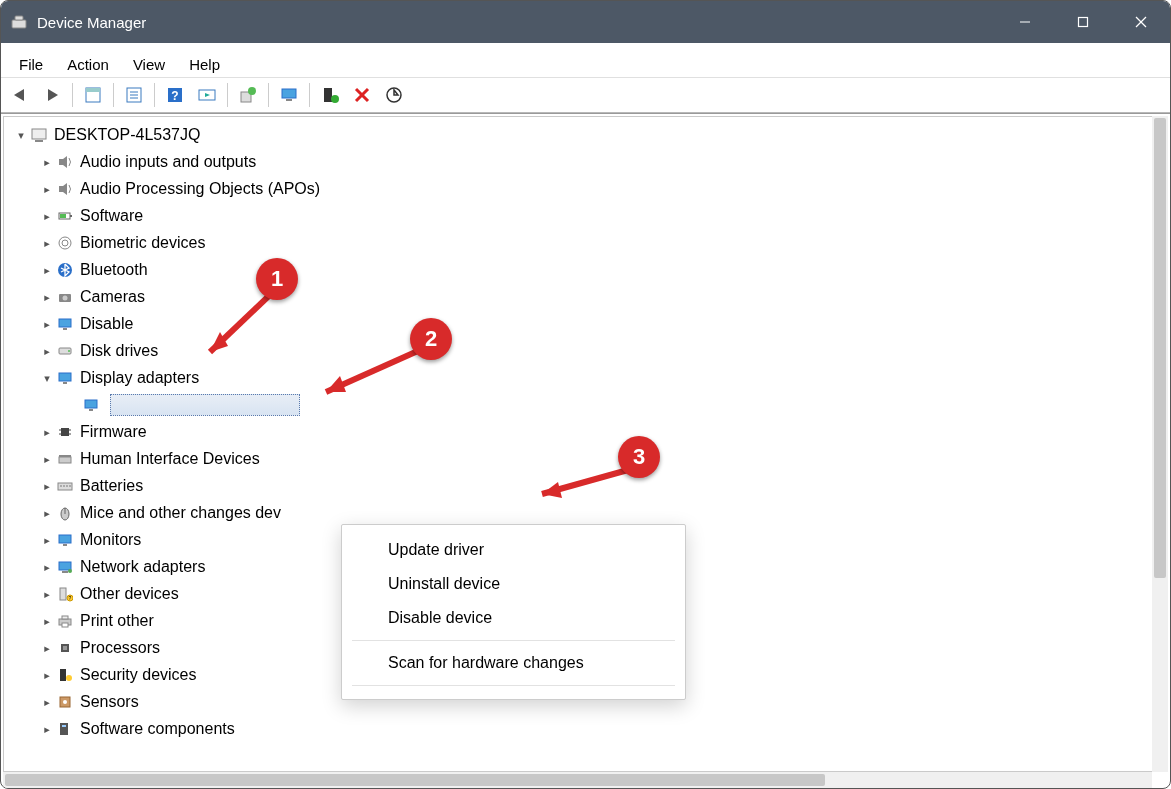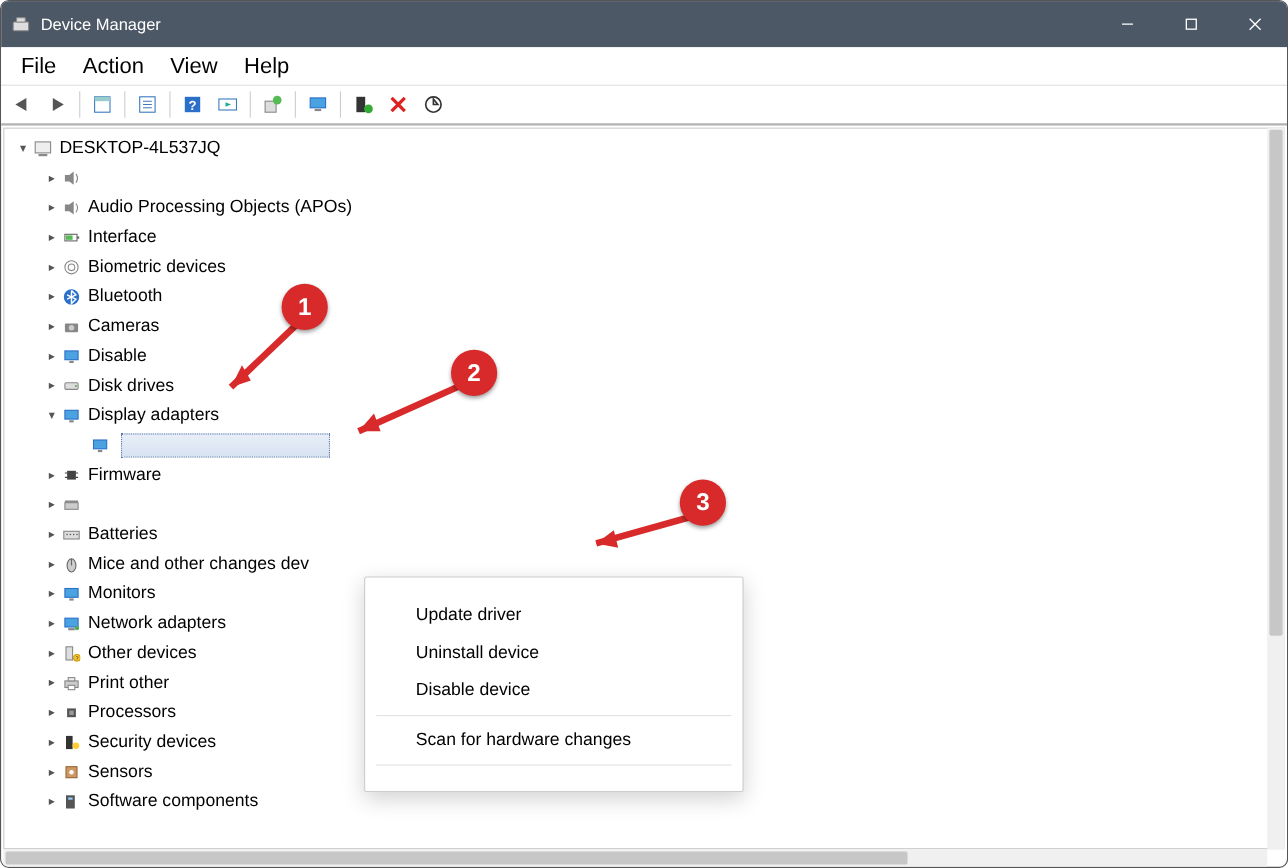--- a/index.html
+++ b/index.html
@@ -3,36 +3,36 @@
 <meta charset="utf-8">
 <style>
   * { box-sizing: border-box; margin: 0; padding: 0; }
   body { font-family: "Segoe UI", Tahoma, sans-serif; font-size: 15px; background: #fff; overflow: hidden; width: 1171px; height: 789px; position: relative; }
   .window { width: 1171px; height: 789px; border: 1px solid #555; border-radius: 8px; overflow: hidden; display: flex; flex-direction: column; background: #fff; position: relative; }
   .titlebar { height: 42px; background: #4d5866; color: #fff; display: flex; align-items: center; padding-left: 10px; }
   .titlebar .app-icon { width: 16px; height: 16px; margin-right: 10px; }
   .titlebar .title { font-size: 15px; flex: 0 0 auto; }
   .titlebar .spacer { flex: 1; }
   .titlebar .win-btn { width: 58px; height: 42px; display: flex; align-items: center; justify-content: center; color: #fff; }
-  .menubar { height: 34px; display: flex; align-items: center; padding-left: 6px; background: #fff; font-size: 20px; }
+  .menubar { height: 34px; display: flex; align-items: flex-end; padding-left: 6px; background: #fff; font-size: 15px; }
   .menubar .menu-item { padding: 4px 12px; }
   .toolbar { height: 36px; display: flex; align-items: center; padding: 2px 4px; background: #fff; border-top: 1px solid #e0e0e0; border-bottom: 1px solid #b8b8b8; gap: 2px; }
   .toolbar .tb-btn { width: 30px; height: 28px; display: flex; align-items: center; justify-content: center; border: 1px solid transparent; border-radius: 2px; }
   .toolbar .sep { width: 1px; height: 24px; background: #ccc; margin: 0 3px; }
   .content-wrap { flex: 1; position: relative; border-top: 1px solid #999; }
   .content { position: absolute; left: 2px; right: 2px; top: 2px; bottom: 16px; border: 1px solid #cacaca; background: #fff; overflow: hidden; }
   .tree { padding: 4px 0 4px 4px; font-size: 16px; line-height: 26px; color: #000; }
   .tree-node { display: flex; align-items: center; height: 27px; white-space: nowrap; }
   .chev { width: 18px; display: inline-flex; justify-content: center; align-items: center; color: #555; font-size: 11px; }
   .node-icon { width: 18px; height: 18px; margin-right: 6px; display: inline-flex; align-items: center; justify-content: center; }
   .indent-1 { padding-left: 4px; }
   .indent-2 { padding-left: 30px; }
   .indent-3 { padding-left: 56px; }
   .selected-device { display: inline-block; width: 190px; height: 22px; background: linear-gradient(#e8eef6,#d8e4f2); border: 1px dotted #5a7aad; margin-left: 4px; }
-  .context-menu { position: absolute; left: 330px; top: 410px; width: 345px; background: #fff; border: 1px solid #ccc; box-shadow: 0 6px 20px rgba(0,0,0,0.18); padding: 18px 0; font-size: 16px; border-radius: 2px; z-index: 30; }
+  .context-menu { position: absolute; left: 340px; top: 410px; width: 345px; background: #fff; border: 1px solid #ccc; box-shadow: 0 6px 20px rgba(0,0,0,0.18); padding: 8px 0; font-size: 16px; border-radius: 2px; z-index: 30; }
   .context-menu .cm-item { padding: 8px 24px 8px 46px; }
   .context-menu .cm-sep { height: 1px; background: #e2e2e2; margin: 5px 10px; }
   .vscroll { position: absolute; right: 2px; top: 2px; bottom: 16px; width: 16px; background: #f0f0f0; }
   .vscroll .thumb { position: absolute; left: 2px; right: 2px; top: 2px; height: 460px; background: #c7c7c7; border-radius: 2px; }
   .hscroll { position: absolute; left: 2px; right: 18px; bottom: 0; height: 16px; background: #f0f0f0; }
   .hscroll .thumb { position: absolute; top: 2px; bottom: 2px; left: 2px; width: 820px; background: #c7c7c7; border-radius: 2px; }
   .annot { position: absolute; z-index: 40; pointer-events: none; }
   .badge { width: 42px; height: 42px; border-radius: 50%; background: #d82a2a; color: #fff; font-weight: bold; font-size: 22px; display: flex; align-items: center; justify-content: center; box-shadow: 0 2px 4px rgba(0,0,0,.4); }
   svg.arrow { position: absolute; z-index: 35; pointer-events: none; }
   svg.arrow line { stroke: #d82a2a; stroke-width: 6; }
@@ -168,20 +168,21 @@
         </div>
 
         <div class="tree-node indent-2">
             <span class="chev">▸</span>
             <span class="node-icon">
               <svg width="16" height="16">
                 <polygon points="2,5 6,5 10,2 10,14 6,11 2,11" fill="#888"></polygon>
                 <path d="M12 4 Q15 8 12 12" fill="none" stroke="#888"></path>
               </svg>
             </span>
+            <span>Audio inputs and outputs</span>
           </div>
 
         <div class="tree-node indent-2">
             <span class="chev">▸</span>
             <span class="node-icon">
               <svg width="16" height="16">
                 <polygon points="2,5 6,5 10,2 10,14 6,11 2,11" fill="#888"></polygon>
                 <path d="M12 4 Q15 8 12 12" fill="none" stroke="#888"></path>
               </svg>
             </span>
@@ -190,21 +191,21 @@
 
         <div class="tree-node indent-2">
             <span class="chev">▸</span>
             <span class="node-icon">
               <svg width="16" height="16">
                 <rect x="2" y="5" width="11" height="6" fill="none" stroke="#666"></rect>
                 <rect x="13" y="7" width="2" height="2" fill="#666"></rect>
                 <rect x="3" y="6" width="6" height="4" fill="#5b5"></rect>
               </svg>
             </span>
-            <span>Interface</span>
+            <span>Software</span>
           </div>
 
         <div class="tree-node indent-2">
             <span class="chev">▸</span>
             <span class="node-icon">
               <svg width="16" height="16">
                 <circle cx="8" cy="8" r="6" fill="none" stroke="#888"></circle>
                 <circle cx="8" cy="8" r="3" fill="none" stroke="#888"></circle>
               </svg>
             </span>
@@ -292,20 +293,21 @@
           </div>
 
         <div class="tree-node indent-2">
             <span class="chev">▸</span>
             <span class="node-icon">
               <svg width="16" height="16">
                 <rect x="2" y="6" width="12" height="6" fill="#ccc" stroke="#888"></rect>
                 <rect x="2" y="4" width="12" height="2" fill="#888"></rect>
               </svg>
             </span>
+            <span>Human Interface Devices</span>
           </div>
 
         <div class="tree-node indent-2">
             <span class="chev">▸</span>
             <span class="node-icon">
               <svg width="16" height="16">
                 <rect x="1" y="5" width="14" height="7" fill="#ddd" stroke="#888"></rect>
                 <circle cx="4" cy="8" r="0.7" fill="#555"></circle>
                 <circle cx="7" cy="8" r="0.7" fill="#555"></circle>
                 <circle cx="10" cy="8" r="0.7" fill="#555"></circle>

